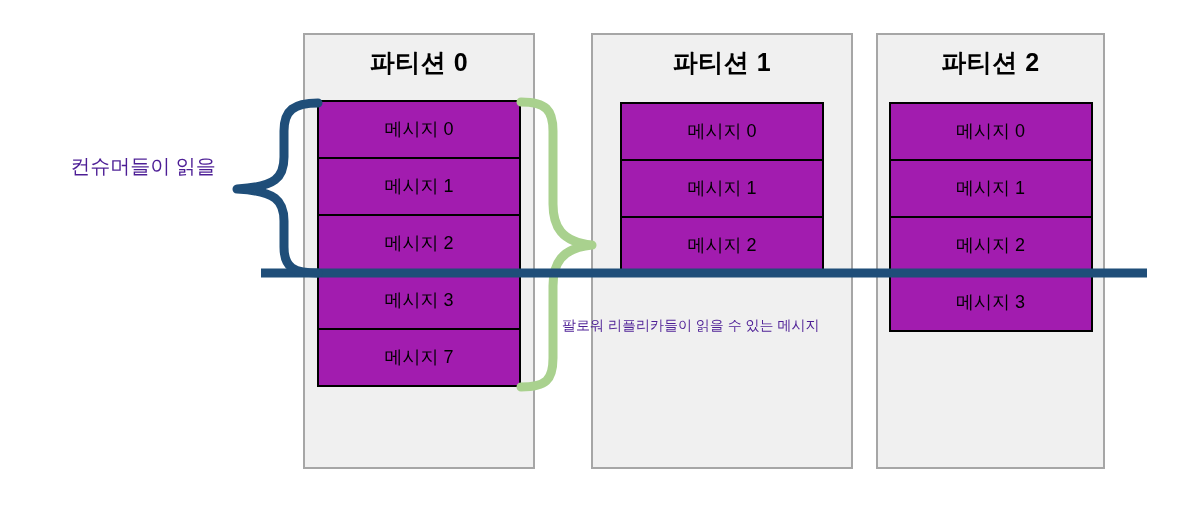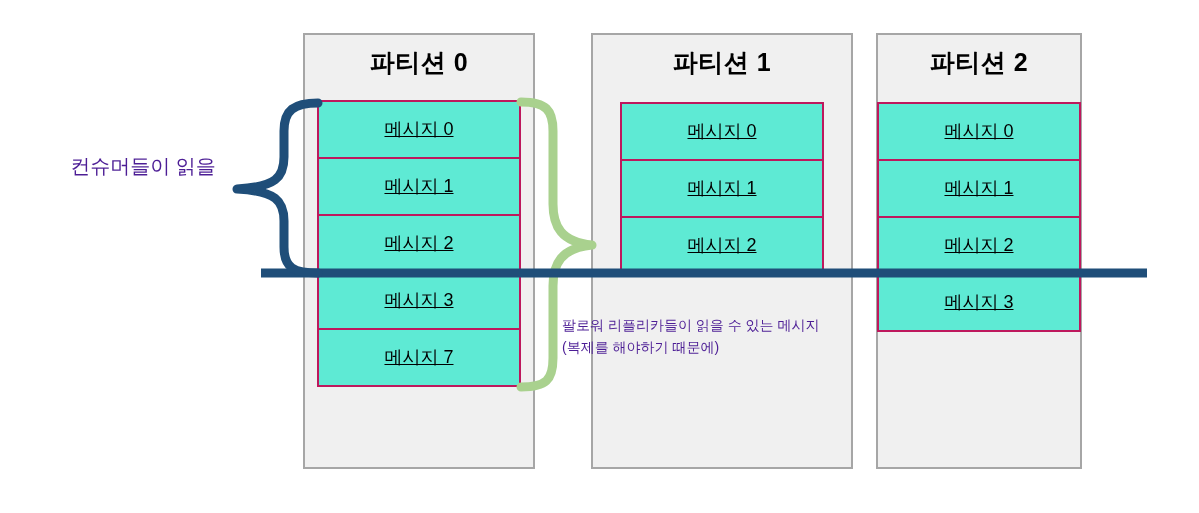--- a/index.html
+++ b/index.html
@@ -16,21 +16,21 @@
     position: absolute;
     top: 33px;
     height: 436px;
     background: #f0f0f0;
     border: 2px solid #a6a6a6;
     box-sizing: border-box;
     z-index: 1;
   }
   .partition.p0 { left: 303px; width: 232px; }
   .partition.p1 { left: 591px; width: 262px; }
-  .partition.p2 { left: 876px; width: 206px; }
+  .partition.p2 { left: 876px; width: 229px; }
   .partition-title {
     margin-top: 11px;
     text-align: center;
     font-size: 25px;
     font-weight: bold;
     color: #000000;
     letter-spacing: 0.5px;
   }
   .messages {
     position: absolute;
@@ -38,27 +38,26 @@
     transform: translateX(-50%);
     width: 204px;
     box-sizing: border-box;
   }
   .p0 .messages { top: 65px; }
   .p1 .messages { top: 67px; }
   .p2 .messages { top: 67px; }
   .msg {
     box-sizing: border-box;
     height: 59px;
-    border: 2px solid #be185d;
-    background: #5eead4;
+    border: 2px solid #000000;
+    background: #a21caf;
     line-height: 55px;
     text-align: center;
     font-size: 18px;
     color: #000000;
-    text-decoration: underline;
   }
   .msg + .msg { margin-top: -2px; }
   #overlay {
     position: absolute;
     left: 0; top: 0;
     width: 1199px; height: 513px;
     z-index: 5;
     pointer-events: none;
   }
   .label {
@@ -138,16 +137,15 @@
              L 284 247
              C 284 268 294 273 318 273" fill="none" stroke="#1f4e79" stroke-width="9" stroke-linecap="round" stroke-linejoin="round"></path>
   </svg>
 
   <div id="consumer-label" class="label">
     <div>컨슈머들이 읽을</div>
   </div>
 
   <div id="follower-label" class="label">
     <div>팔로워 리플리카들이 읽을 수 있는 메시지</div>
-    <div>(복제를 해야하기 때문에)</div>
   </div>
 
 </div>
 
 </body></html>

